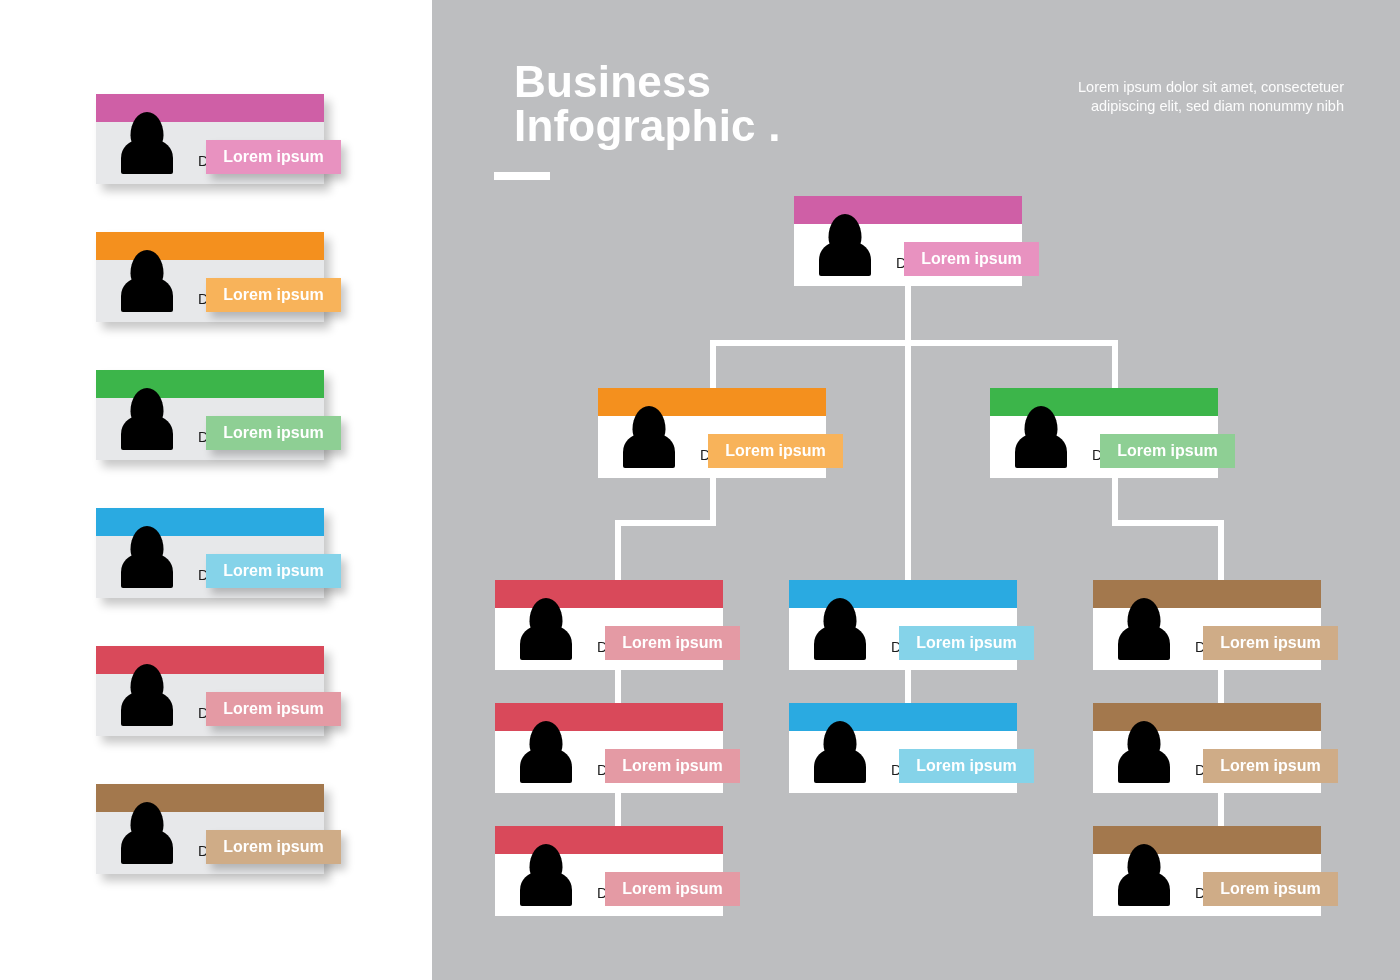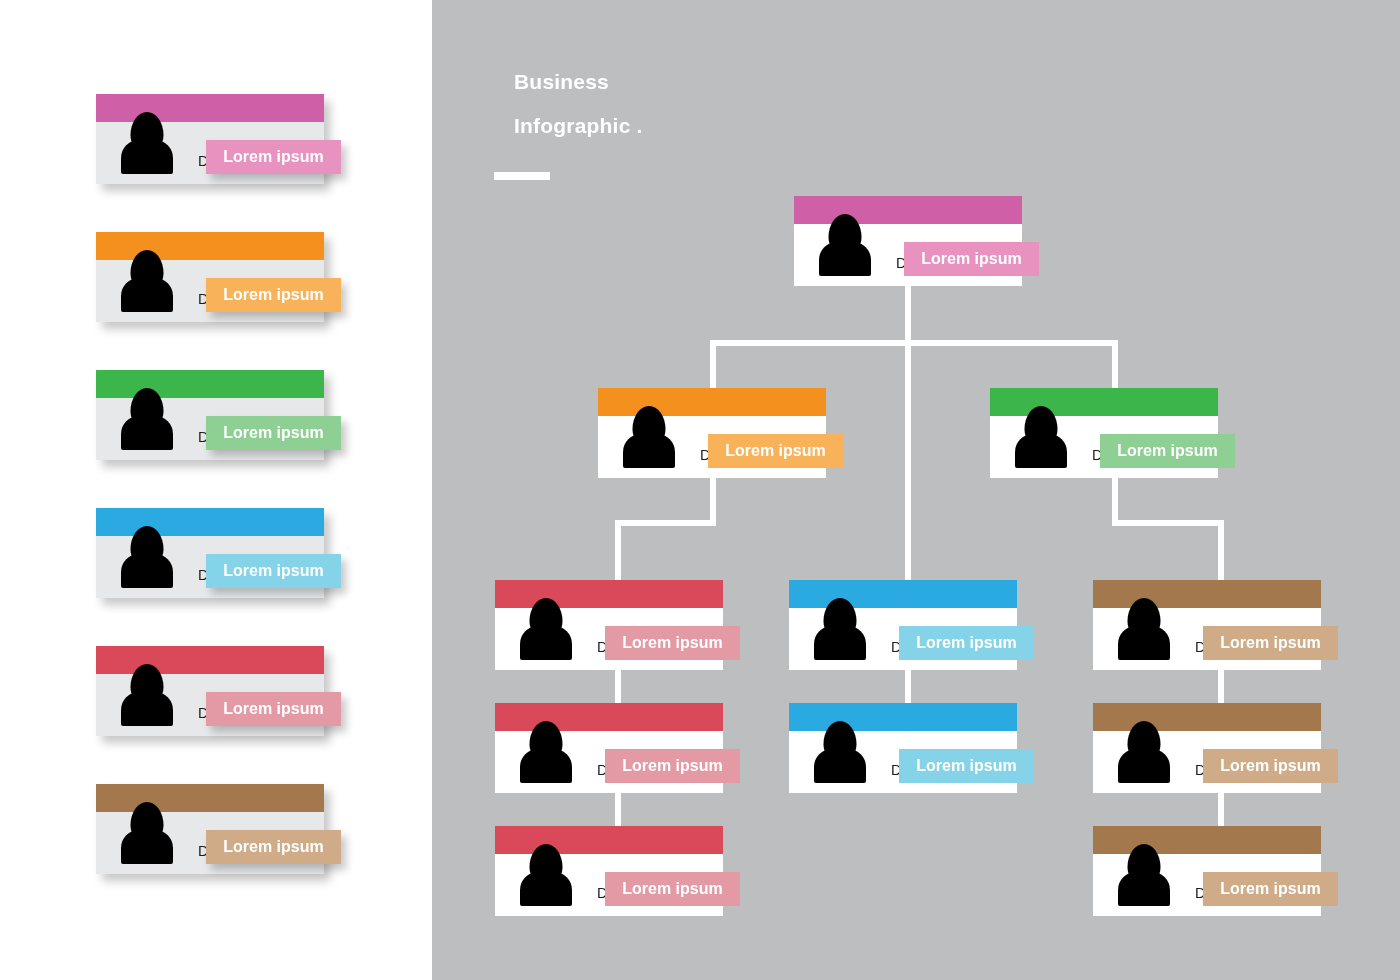--- a/index.html
+++ b/index.html
@@ -18,21 +18,21 @@
     background:#ffffff;
   }
   .right-panel{
     position:absolute;left:432px;top:0;width:968px;height:980px;
     background:#bdbec0;
   }
 
   
   .title{
     position:absolute;left:514px;top:60px;
-    color:#ffffff;font-weight:bold;font-size:21px;line-height:44px;
+    color:#ffffff;font-weight:bold;font-size:44px;line-height:44px;
     letter-spacing:.2px;white-space:pre-line;
   }
   .title-rule{
     position:absolute;left:494px;top:172px;width:56px;height:8px;
     background:#ffffff;
   }
   .header-note{
     position:absolute;right:56px;top:78px;width:300px;
     color:#ffffff;font-size:14.5px;line-height:19px;text-align:right;
     opacity:.96;
@@ -110,20 +110,21 @@
       <div class="conn" style="left: 615px; top: 520px; width: 101px; height: 6px;"></div>
       <div class="conn" style="left: 615px; top: 520px; width: 6px; height: 396px;"></div>
       <div class="conn" style="left: 1112px; top: 478px; width: 6px; height: 48px;"></div>
       <div class="conn" style="left: 1112px; top: 520px; width: 112px; height: 6px;"></div>
       <div class="conn" style="left: 1218px; top: 520px; width: 6px; height: 396px;"></div>
     </div>
 
   <div class="title">Business
 Infographic .</div>
   <div class="title-rule"></div>
+  <div class="header-note">Lorem ipsum dolor sit amet, consectetuer adipiscing elit, sed diam nonummy nibh</div>
 
   <div id="legend-cards">
       <div class="card legend-card" style="left: 96px; top: 94px; z-index: 2;">
         <div class="shadow-host"></div>
         <div class="body"></div>
         <div class="bar" style="background: rgb(207, 95, 166);"></div>
         <div class="avatar">
           <div class="head"></div>
           <div class="shoulders"></div>
         </div>

